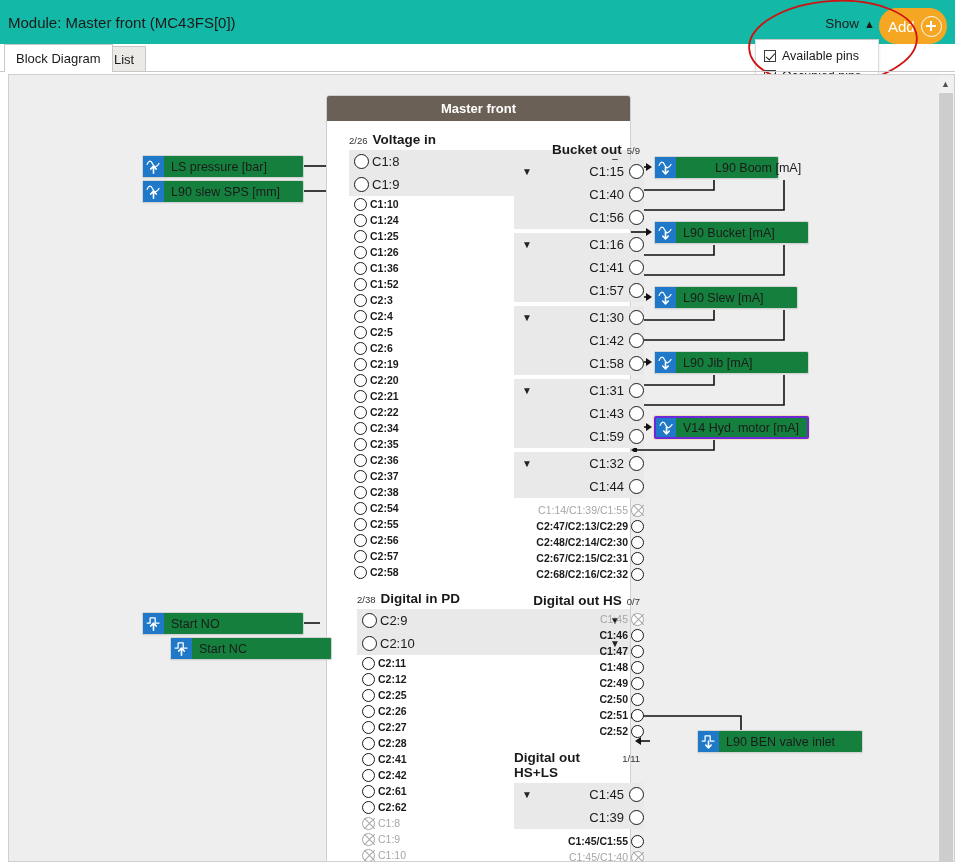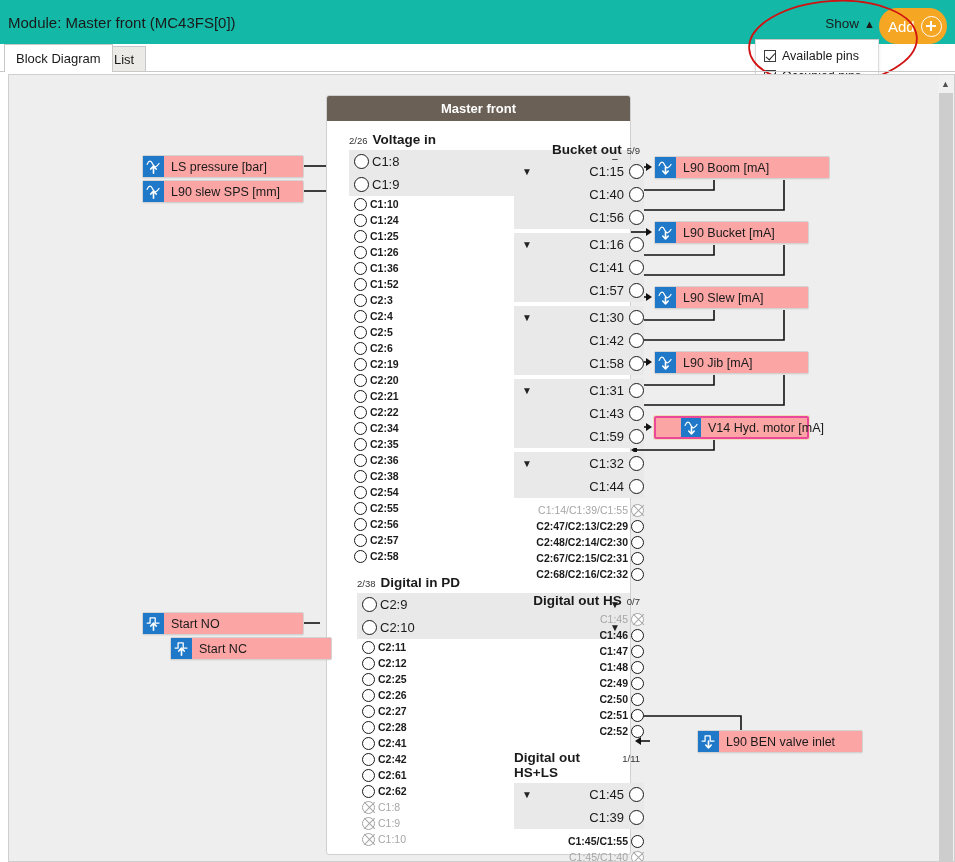--- a/index.html
+++ b/index.html
@@ -157,26 +157,26 @@
   .rp.connected .plabel { font-size:13px; font-weight:normal; color:#1a1a1a; margin-right:5px; }
   .rp .tri { position:absolute; left:8px; font-size:10px; color:#222; }
   .right-sec .sec-head { justify-content:flex-end; padding-right:4px; }
   .right-sec .sec-count { margin-left:5px; }
 
   .grp { background:#e9e9e9; margin-bottom:4px; }
 
   
   .sig {
     position:absolute; height:23px;
-    background:#fca5a5; border:1px solid #d3d3d3; border-radius:2px;
+    background:#15803d; border:1px solid #d3d3d3; border-radius:2px;
     display:flex; align-items:center;
     box-shadow:0 1px 1px rgba(0,0,0,.05);
     white-space:nowrap;
   }
-  .sig.sel { border:2px solid #ec4899; box-shadow:0 0 0 1px rgba(245,166,35,.25);padding-left:25px; }
+  .sig.sel { border:2px solid #6d28d9; box-shadow:0 0 0 1px rgba(245,166,35,.25); }
   .sig .sicon {
     width:21px; height:21px; background:#1f79c8; flex:0 0 auto;
     display:flex; align-items:center; justify-content:center; margin:0;
   }
   .sig.sel .sicon { width:20px; height:19px; }
   .sig .stext { padding:0 8px 0 7px; font-size:12.5px; color:#1a1a1a; }
 
   
   #wires { position:absolute; left:0; top:0; width:930px; height:788px; pointer-events:none; }
 </style>
@@ -349,20 +349,24 @@
           <div class="pin-row lp">
             <span class="circ"></span>
             <span class="plabel">C2:35</span>
           </div>
           <div class="pin-row lp">
             <span class="circ"></span>
             <span class="plabel">C2:36</span>
           </div>
           <div class="pin-row lp">
             <span class="circ"></span>
+            <span class="plabel">C2:37</span>
+          </div>
+          <div class="pin-row lp">
+            <span class="circ"></span>
             <span class="plabel">C2:38</span>
           </div>
           <div class="pin-row lp">
             <span class="circ"></span>
             <span class="plabel">C2:54</span>
           </div>
           <div class="pin-row lp">
             <span class="circ"></span>
             <span class="plabel">C2:55</span>
           </div>
@@ -655,39 +659,39 @@
       </div>
       <div class="sig" style="left: 133px; top: 562px; width: 162px; margin-left: 28px;">
         <span class="sicon">
           <svg viewBox="0 0 20 20" width="17" height="17">
             <path d="M2.5 9.5 L6 9.5 L6 3.5 L12 3.5 L12 9.5 L16.5 9.5" fill="none" stroke="#ffffff" stroke-width="1.5" stroke-linecap="round" stroke-linejoin="round"></path>
             <path d="M10 18 L10 10 M6.8 13 L10 9.6 L13.2 13" fill="none" stroke="#ffffff" stroke-width="1.9" stroke-linecap="round" stroke-linejoin="round"></path>
           </svg>
         </span>
         <span class="stext">Start NC</span>
       </div>
-      <div class="sig" style="left: 645px; top: 81px; width: 176px;">
+      <div class="sig" style="left: 645px; top: 81px; width: 125px; gap: 32px;">
         <span class="sicon">
           <svg viewBox="0 0 20 20" width="17" height="17">
             <path d="M2.5 7.5 C4.5 2.5, 7 2.5, 9 7 C11 11.5, 13.5 11.5, 16.5 6.5" fill="none" stroke="#ffffff" stroke-width="1.5" stroke-linecap="round" stroke-linejoin="round"></path>
             <path d="M10 9.6 L10 17.6 M6.8 14.2 L10 17.6 L13.2 14.2" fill="none" stroke="#ffffff" stroke-width="1.9" stroke-linecap="round" stroke-linejoin="round"></path>
           </svg>
         </span>
         <span class="stext">L90 Boom [mA]</span>
       </div>
       <div class="sig" style="left: 645px; top: 146px; width: 155px;">
         <span class="sicon">
           <svg viewBox="0 0 20 20" width="17" height="17">
             <path d="M2.5 7.5 C4.5 2.5, 7 2.5, 9 7 C11 11.5, 13.5 11.5, 16.5 6.5" fill="none" stroke="#ffffff" stroke-width="1.5" stroke-linecap="round" stroke-linejoin="round"></path>
             <path d="M10 9.6 L10 17.6 M6.8 14.2 L10 17.6 L13.2 14.2" fill="none" stroke="#ffffff" stroke-width="1.9" stroke-linecap="round" stroke-linejoin="round"></path>
           </svg>
         </span>
         <span class="stext">L90 Bucket [mA]</span>
       </div>
-      <div class="sig" style="left: 645px; top: 211px; width: 155px;">
+      <div class="sig" style="left: 645px; top: 211px; width: 144px;">
         <span class="sicon">
           <svg viewBox="0 0 20 20" width="17" height="17">
             <path d="M2.5 7.5 C4.5 2.5, 7 2.5, 9 7 C11 11.5, 13.5 11.5, 16.5 6.5" fill="none" stroke="#ffffff" stroke-width="1.5" stroke-linecap="round" stroke-linejoin="round"></path>
             <path d="M10 9.6 L10 17.6 M6.8 14.2 L10 17.6 L13.2 14.2" fill="none" stroke="#ffffff" stroke-width="1.9" stroke-linecap="round" stroke-linejoin="round"></path>
           </svg>
         </span>
         <span class="stext">L90 Slew [mA]</span>
       </div>
       <div class="sig" style="left: 645px; top: 276px; width: 155px;">
         <span class="sicon">

